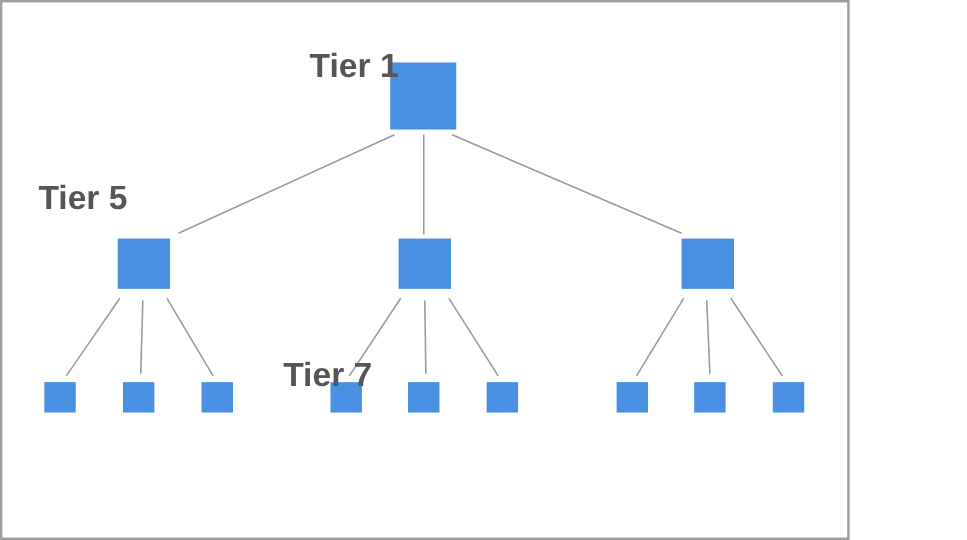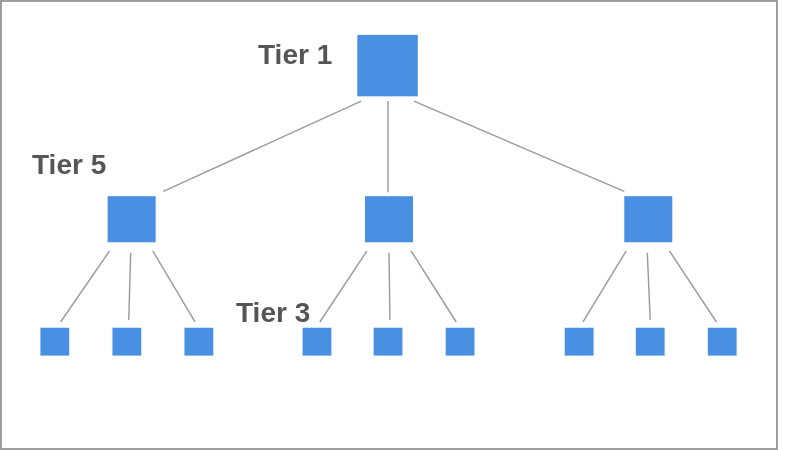--- a/index.html
+++ b/index.html
@@ -3,21 +3,21 @@
 <meta charset="utf-8">
 <style>
   html, body {
     margin: 0;
     padding: 0;
     background: #ffffff;
     font-family: "Liberation Sans", sans-serif;
   }
   .canvas {
     position: relative;
-    width: 778px;
+    width: 708px;
     height: 450px;
     box-sizing: border-box;
     border: 2px solid #9e9e9e;
     background: #ffffff;
     overflow: hidden;
   }
   .diagram-svg {
     position: absolute;
     left: 0;
     top: 0;
@@ -86,14 +86,14 @@
       <rect x="387" y="332" width="30" height="29" style="fill: rgb(74, 144, 226);"></rect>
       <rect x="462" y="332" width="30" height="29" style="fill: rgb(74, 144, 226);"></rect>
       <rect x="586" y="332" width="30" height="29" style="fill: rgb(74, 144, 226);"></rect>
       <rect x="660" y="332" width="30" height="29" style="fill: rgb(74, 144, 226);"></rect>
       <rect x="735" y="332" width="30" height="29" style="fill: rgb(74, 144, 226);"></rect>
     </g>
   </svg>
 
   <div class="tier-label tier1-label" style="color: rgb(85, 85, 85);">Tier 1</div>
   <div class="tier-label tier2-label" style="color: rgb(85, 85, 85);">Tier 5</div>
-  <div class="tier-label tier3-label" style="color: rgb(85, 85, 85);">Tier 3</div>
+  <div class="tier-label tier3-label" style="color: rgb(85, 85, 85);">Tier 7</div>
 </div>
 
 </body></html>

